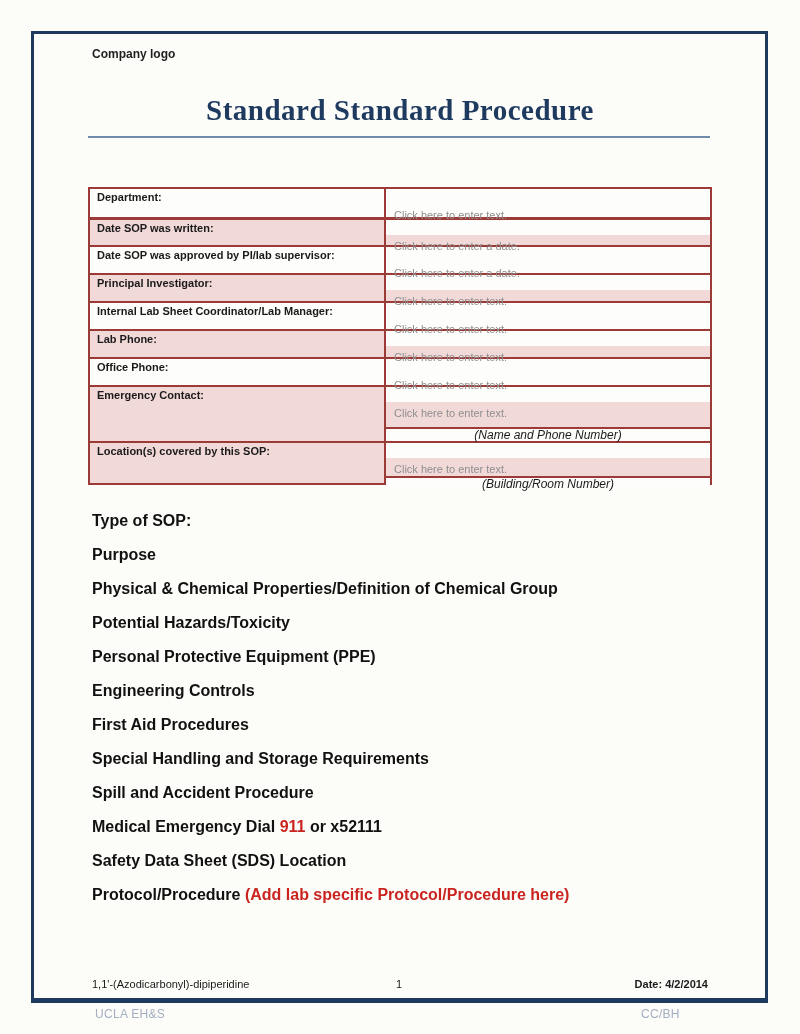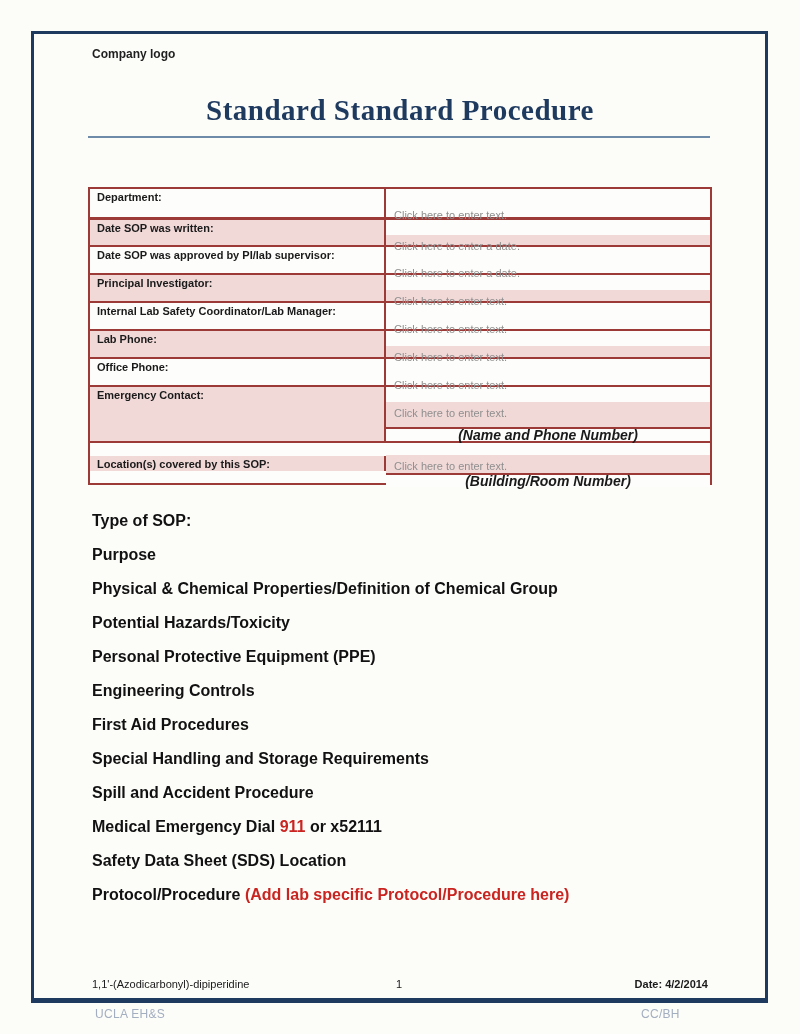--- a/index.html
+++ b/index.html
@@ -44,21 +44,21 @@
   
   .sop-table{
     position:absolute;left:88px;top:187px;width:624px;
     border:2px solid var(--tb);
     background:#FDFDFB;
   }
   .row{display:flex;height:28px;border-top:2px solid var(--tb);}
   .row.first{border-top:none;}
   .row.header-sep{border-top-width:3px;}
   .row.r8{height:56px;}
-  .row.r9{height:42px;align-items:center;}
+  .row.r9{height:42px;}
   .cell{font-size:11px;line-height:13px;}
   .cell.label{
     width:296px;flex:0 0 296px;
     border-right:2px solid var(--tb);
     font-weight:700;
     padding:2px 6px 0 7px;
   }
   .cell.value{
     flex:1;color:var(--ph);
     padding:5px 6px 0 8px;
@@ -66,21 +66,21 @@
     margin-top:15px;
   }
   .row.shaded .cell{background:var(--shade);}
   .right-col{flex:1;display:flex;flex-direction:column;}
   .right-col .cell.value{flex:1;}
   .note{
     height:14px;line-height:13px;
     border-top:2px solid var(--tb);
     background:#FDFDFB !important;
     text-align:center;
-    font-size:14px;font-style:italic;font-weight:700;color:#1a1a1a;
+    font-size:12px;font-style:italic;font-weight:400;color:#1a1a1a;
   }
   
   .sections{
     position:absolute;left:92px;top:504px;width:618px;
   }
   .section-line{
     font-size:16px;font-weight:700;line-height:34px;height:34px;
     white-space:pre;
     color:#111;
   }
@@ -126,21 +126,21 @@
     <div class="cell label">Date SOP was approved by PI/lab supervisor:</div>
     <div class="cell value">Click here to enter a date.</div>
   </div>
 
   <div class="row shaded">
     <div class="cell label">Principal Investigator:</div>
     <div class="cell value">Click here to enter text.</div>
   </div>
 
   <div class="row">
-    <div class="cell label">Internal Lab Safety Coordinator/Lab Manager:</div>
+    <div class="cell label">Internal Lab Sheet Coordinator/Lab Manager:</div>
     <div class="cell value">Click here to enter text.</div>
   </div>
 
   <div class="row shaded">
     <div class="cell label">Lab Phone:</div>
     <div class="cell value">Click here to enter text.</div>
   </div>
 
   <div class="row">
     <div class="cell label">Office Phone:</div>

